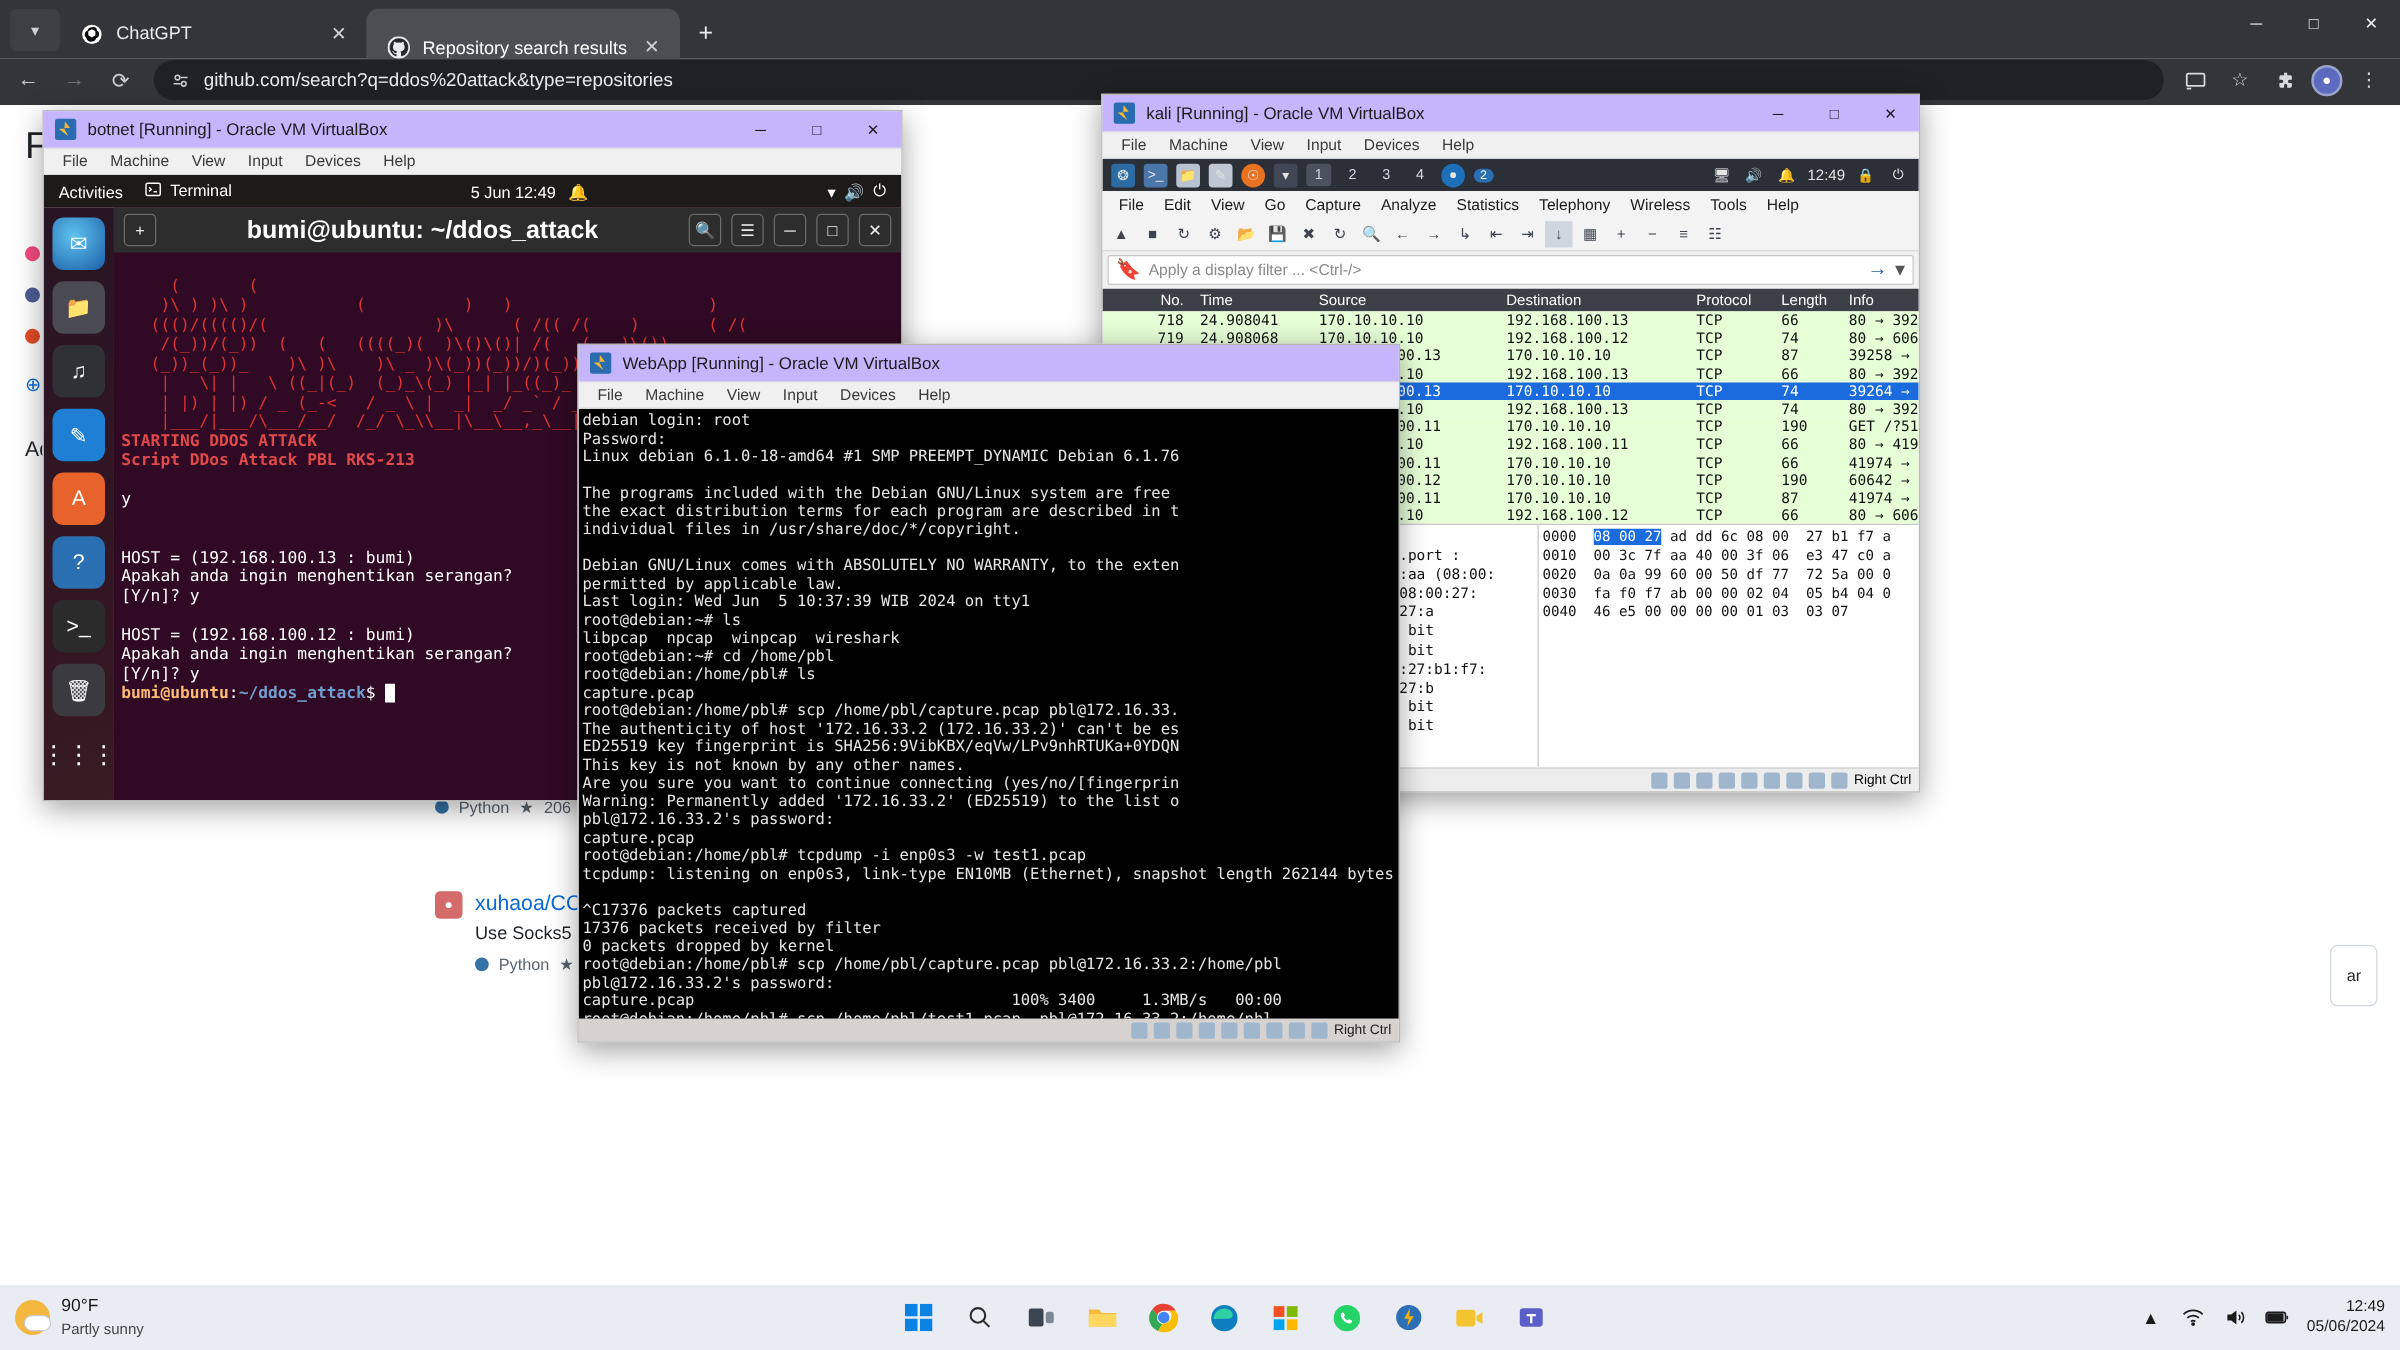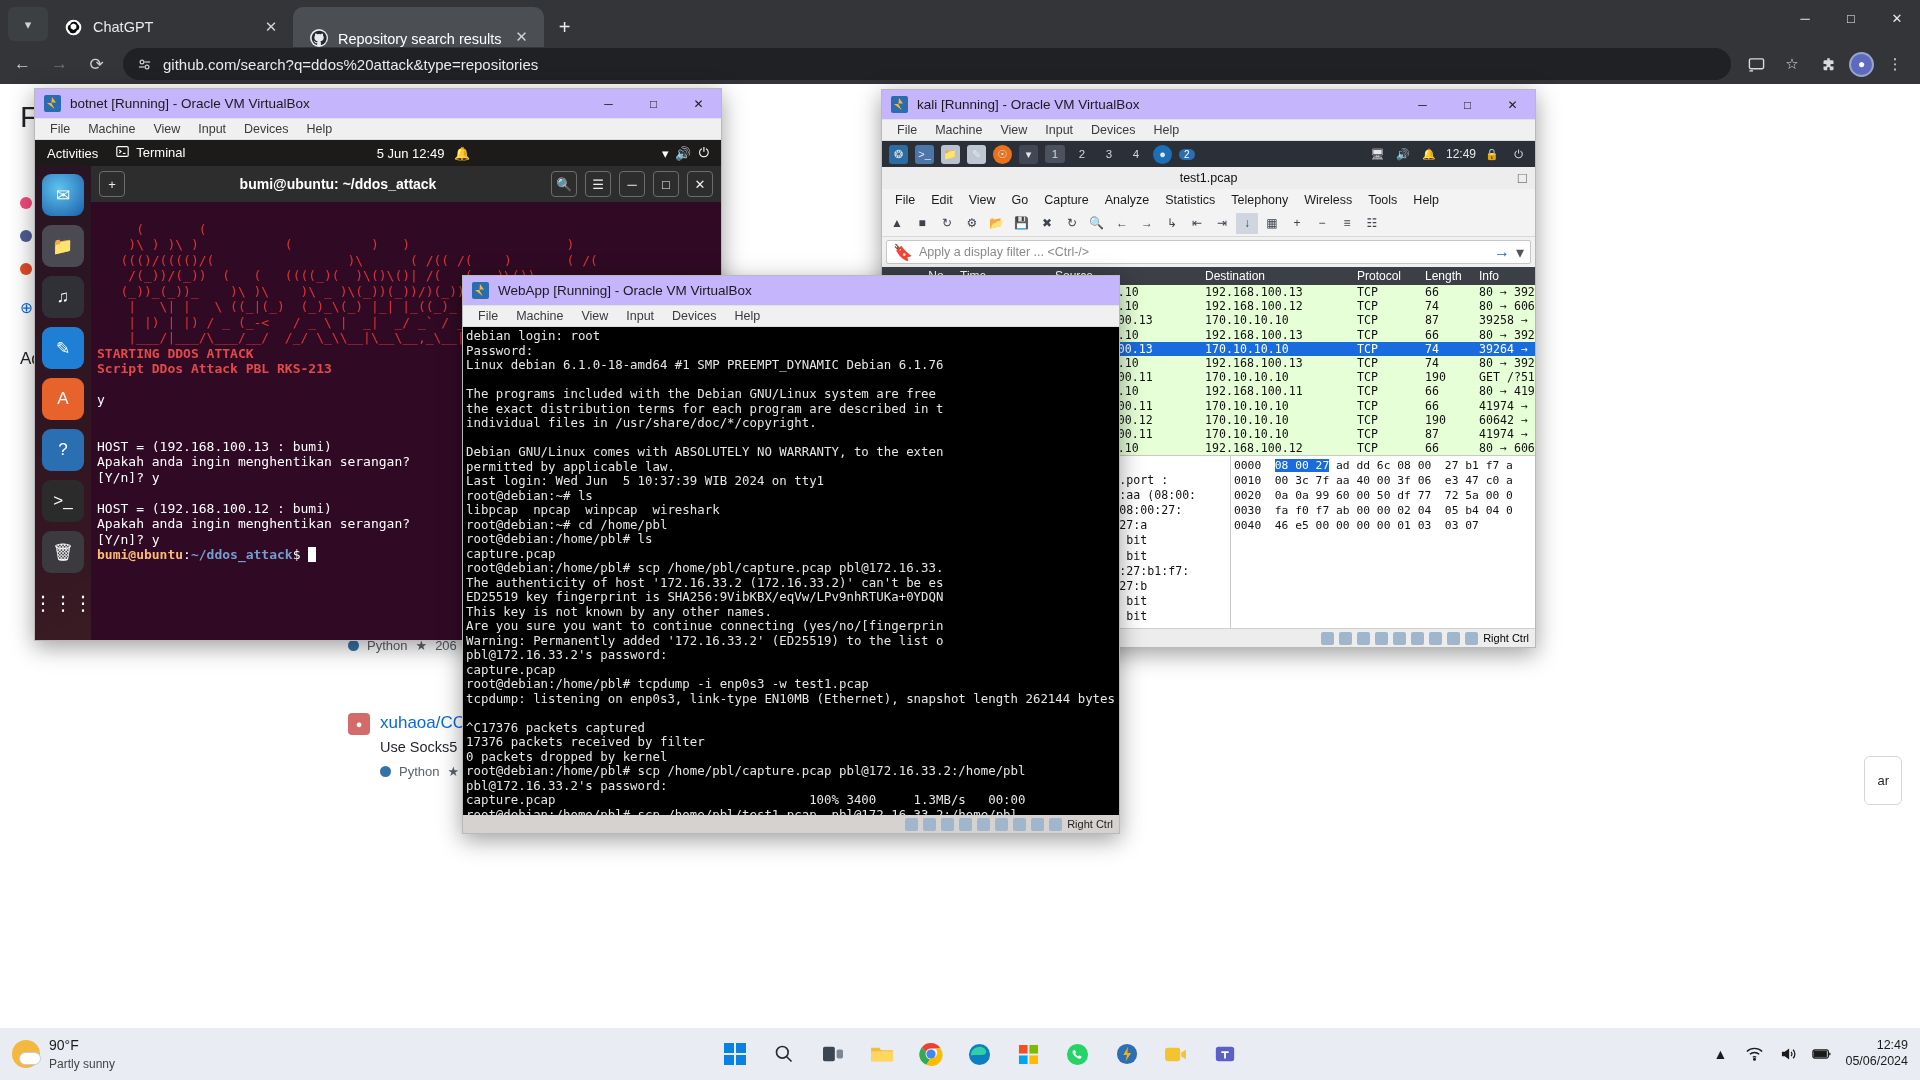--- a/index.html
+++ b/index.html
@@ -79,21 +79,21 @@
   
   .ub-top { height:26px; background:#1d1b1a; display:flex; align-items:center; color:#fff; font-size:13px; padding:0 12px; gap:18px;}
   .ub-mid { display:flex; align-items:flex-start; gap:7px; }
   .ub-clock { margin-left:auto; margin-right:auto; display:flex; gap:10px; align-items:center;}
   .ub-desk { position:absolute; left:0; top:26px; right:0; bottom:0; background:linear-gradient(160deg,#5e2750,#8c2f4d 55%, #c06b5e); }
   .ub-dock { position:absolute; left:0; top:0; width:56px; bottom:0; background:rgba(20,14,18,.72); padding-top:8px; display:flex; flex-direction:column; align-items:center; gap:9px;}
   .dock-ic { width:42px; height:42px; border-radius:9px; display:flex; align-items:center; justify-content:center; font-size:17px; color:#fff; }
   .term-win { position:absolute; left:56px; top:0; right:0; bottom:0; background:#300a24; display:flex; flex-direction:column; }
   .term-bar { height:36px; background:#2d2d2d; display:flex; align-items:center; padding:0 8px; gap:8px;}
   .tb-sq { width:26px; height:26px; border:1px solid #6c6c6c; border-radius:4px; color:#eee; font-size:13px; display:flex; align-items:center; justify-content:center;}
-  .term-title { flex:1; text-align:center; color:#fff; font-size:14px; font-weight:bold;}
+  .term-title { flex:1; text-align:center; color:#fff; font-size:20px; font-weight:bold;}
   .term-body { flex:1; font-family:"DejaVu Sans Mono", monospace; font-size:13px; line-height:15.5px; color:#fff; padding:4px 6px; white-space:pre; overflow:hidden;}
   .art { color:#d33; }
   .warn { color:#e04a4a; font-weight:bold;}
   .prompt-user { color:#fdba74; font-weight:bold;}
   .prompt-path { color:#729fcf; font-weight:bold;}
   .cursor { background:#fff; color:#300a24; }
 
   
   .wa-body { background:#000; color:#e6e6e6; font-family:"DejaVu Sans Mono", monospace; font-size:12.4px; line-height:14.5px; padding:2px 3px; white-space:pre; overflow:hidden; height:100%; }
   .wa-status { height:18px; background:#d6d2d0; display:flex; align-items:center; justify-content:flex-end; gap:5px; padding-right:6px; font-size:11px; color:#222;}
@@ -345,21 +345,21 @@
 <span>HOST = (192.168.100.12 : bumi)</span>
 <span>Apakah anda ingin menghentikan serangan?</span>
 <span>[Y/n]? y</span>
 <span class="prompt-user">bumi@ubuntu</span><span>:</span><span class="prompt-path">~/ddos_attack</span><span>$ </span><span class="cursor">&nbsp;</span>
         </div>
       </div>
     </div>
   </div>
 </div>
 
-<div class="vmwin" style="left:881px; top:89px; width:655px; height:559px;">
+<div class="vmwin" style="left:881px; top:75px; width:655px; height:559px;">
   <div class="vm-title">
     <span class="vm-ico"></span>
     <span class="vm-title-text">kali [Running] - Oracle VM VirtualBox</span>
     <div class="vm-btns">
       <div class="vm-btn">─</div>
       <div class="vm-btn">□</div>
       <div class="vm-btn">✕</div>
     </div>
   </div>
   <div class="vm-menu">
@@ -388,24 +388,20 @@
       <span style="flex:1"></span>
       <span class="kali-ic">🖥</span>
       <span class="kali-ic">🔊</span>
       <span class="kali-ic">🔔</span>
       <span>12:49</span>
       <span class="kali-ic">🔒</span>
       <span class="kali-ic">⏻</span>
     </div>
 
     <div class="ws-win">
-      <div class="ws-title">
-        <span>test1.pcap</span>
-        <span class="dot3">☐</span>
-      </div>
       <div class="ws-menu">
         <span>File</span>
         <span>Edit</span>
         <span>View</span>
         <span>Go</span>
         <span>Capture</span>
         <span>Analyze</span>
         <span>Statistics</span>
         <span>Telephony</span>
         <span>Wireless</span>

